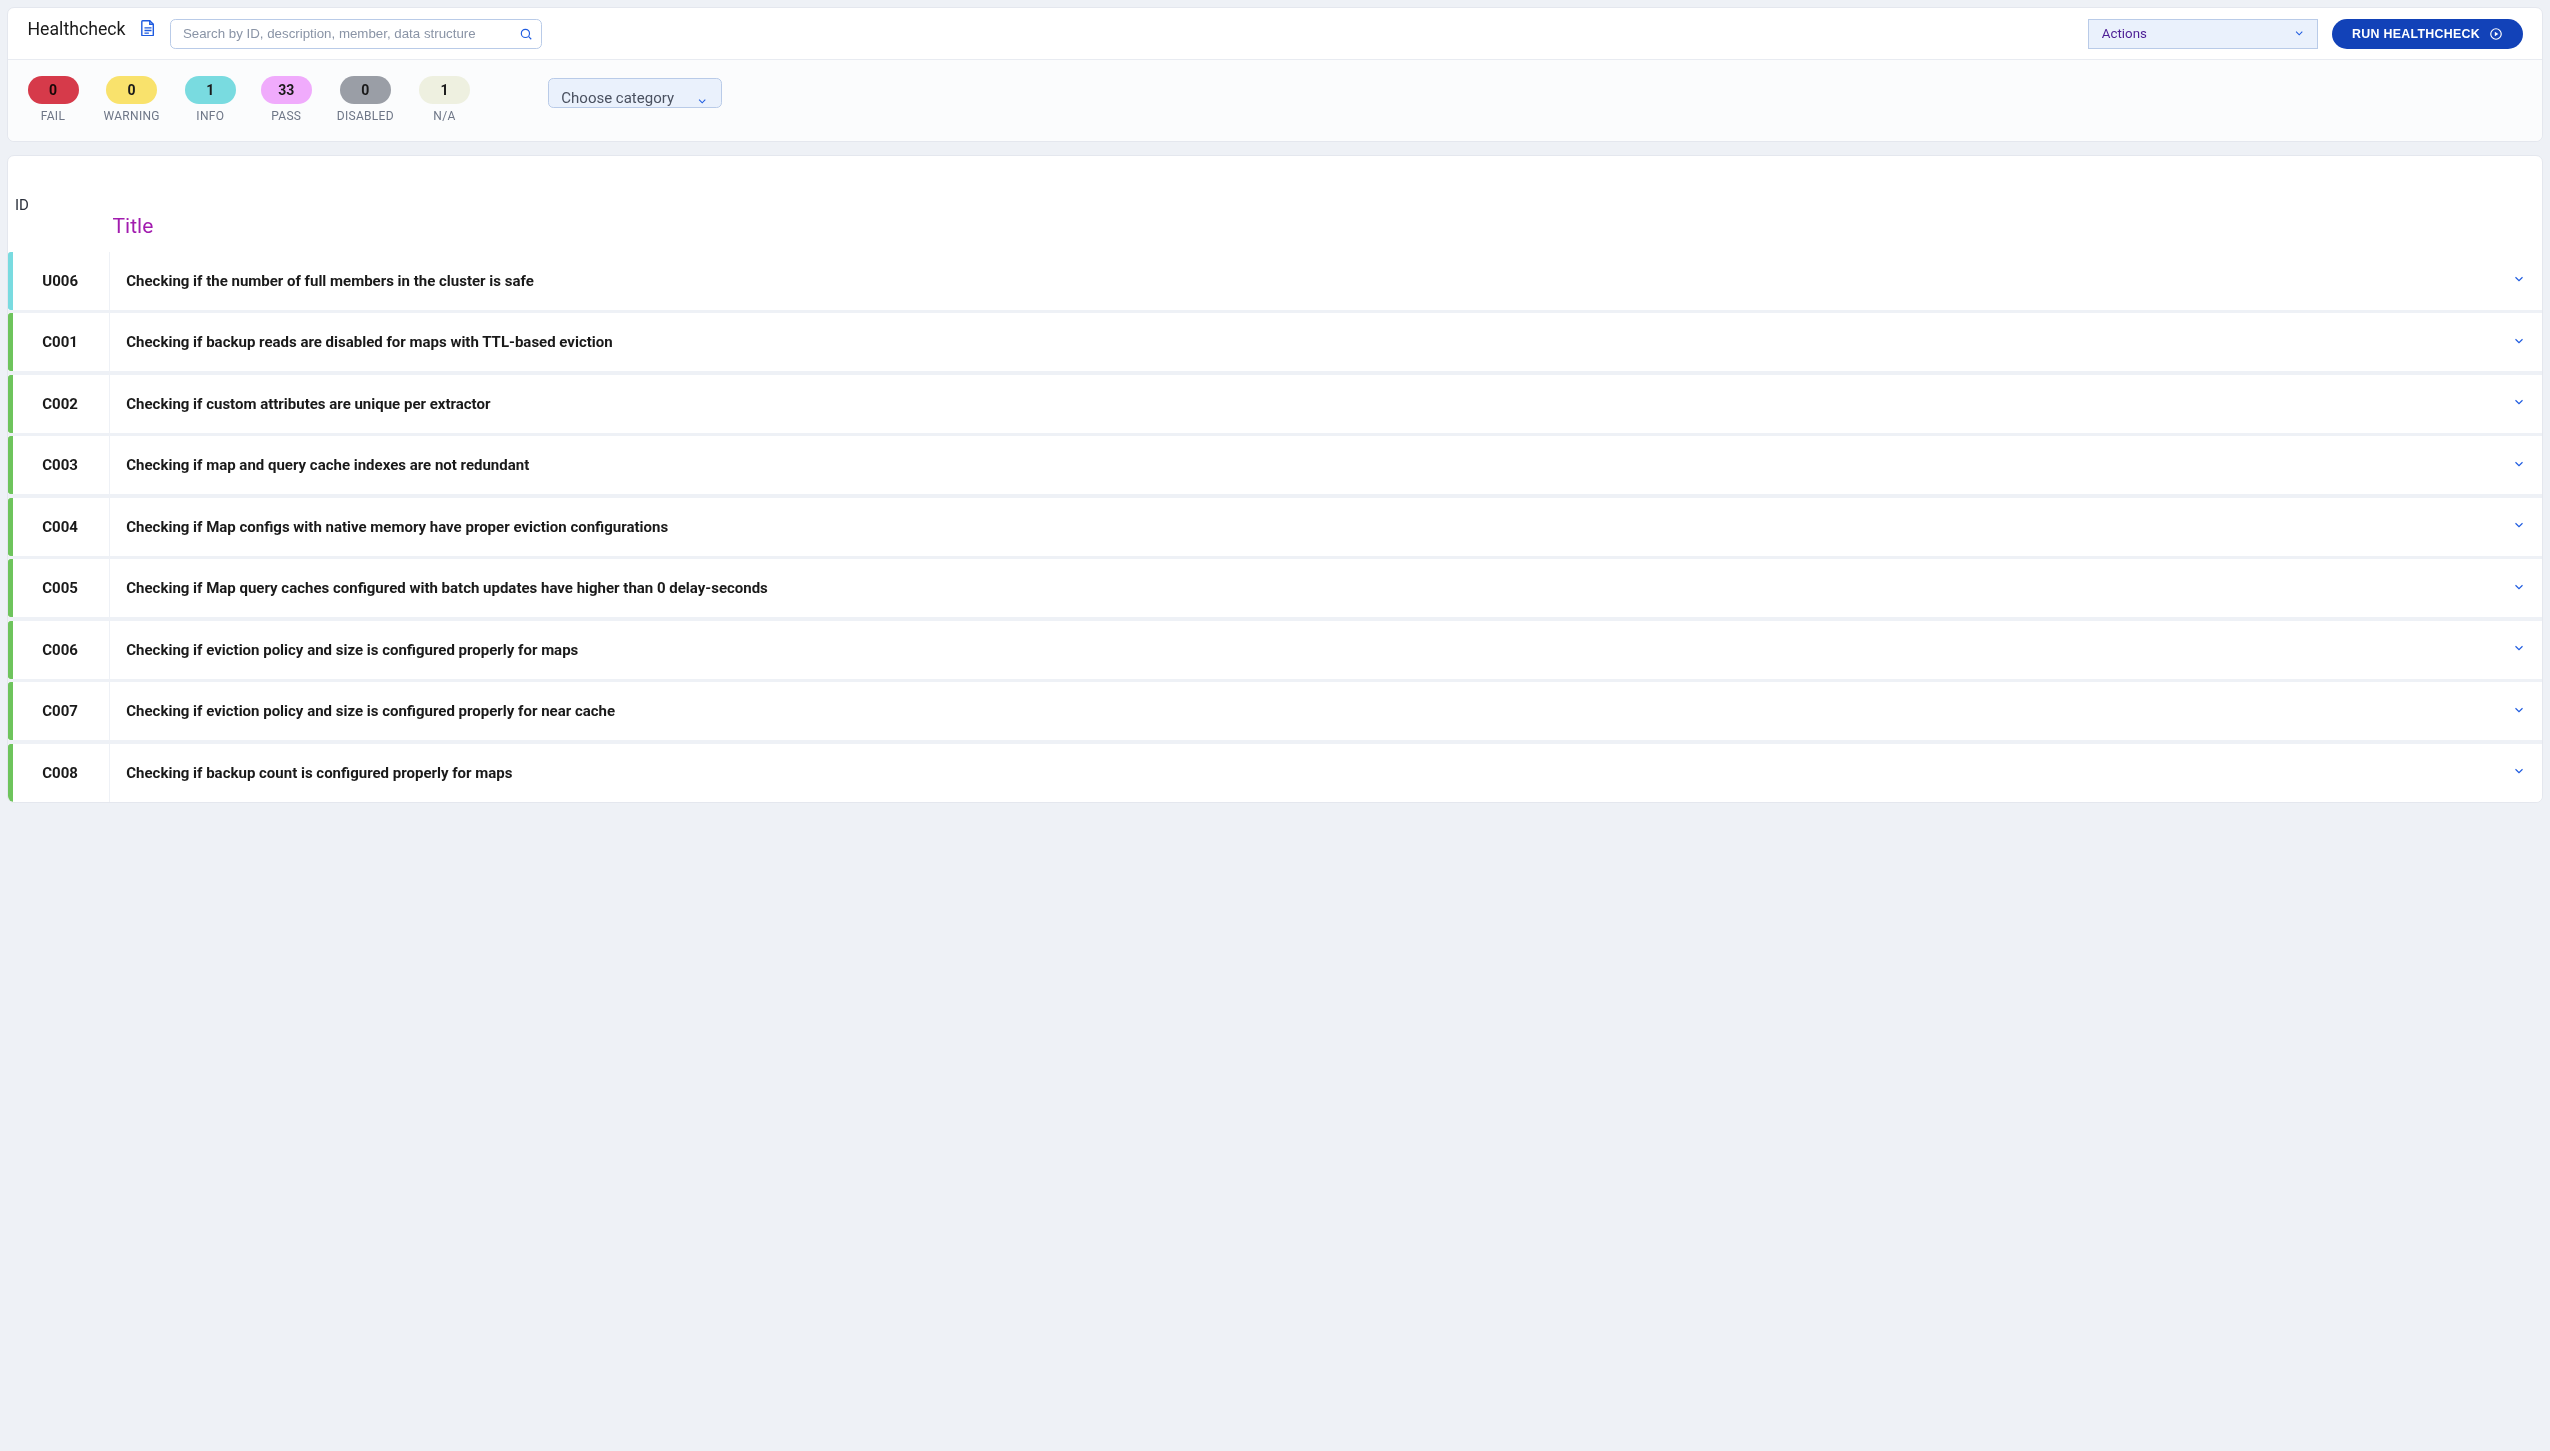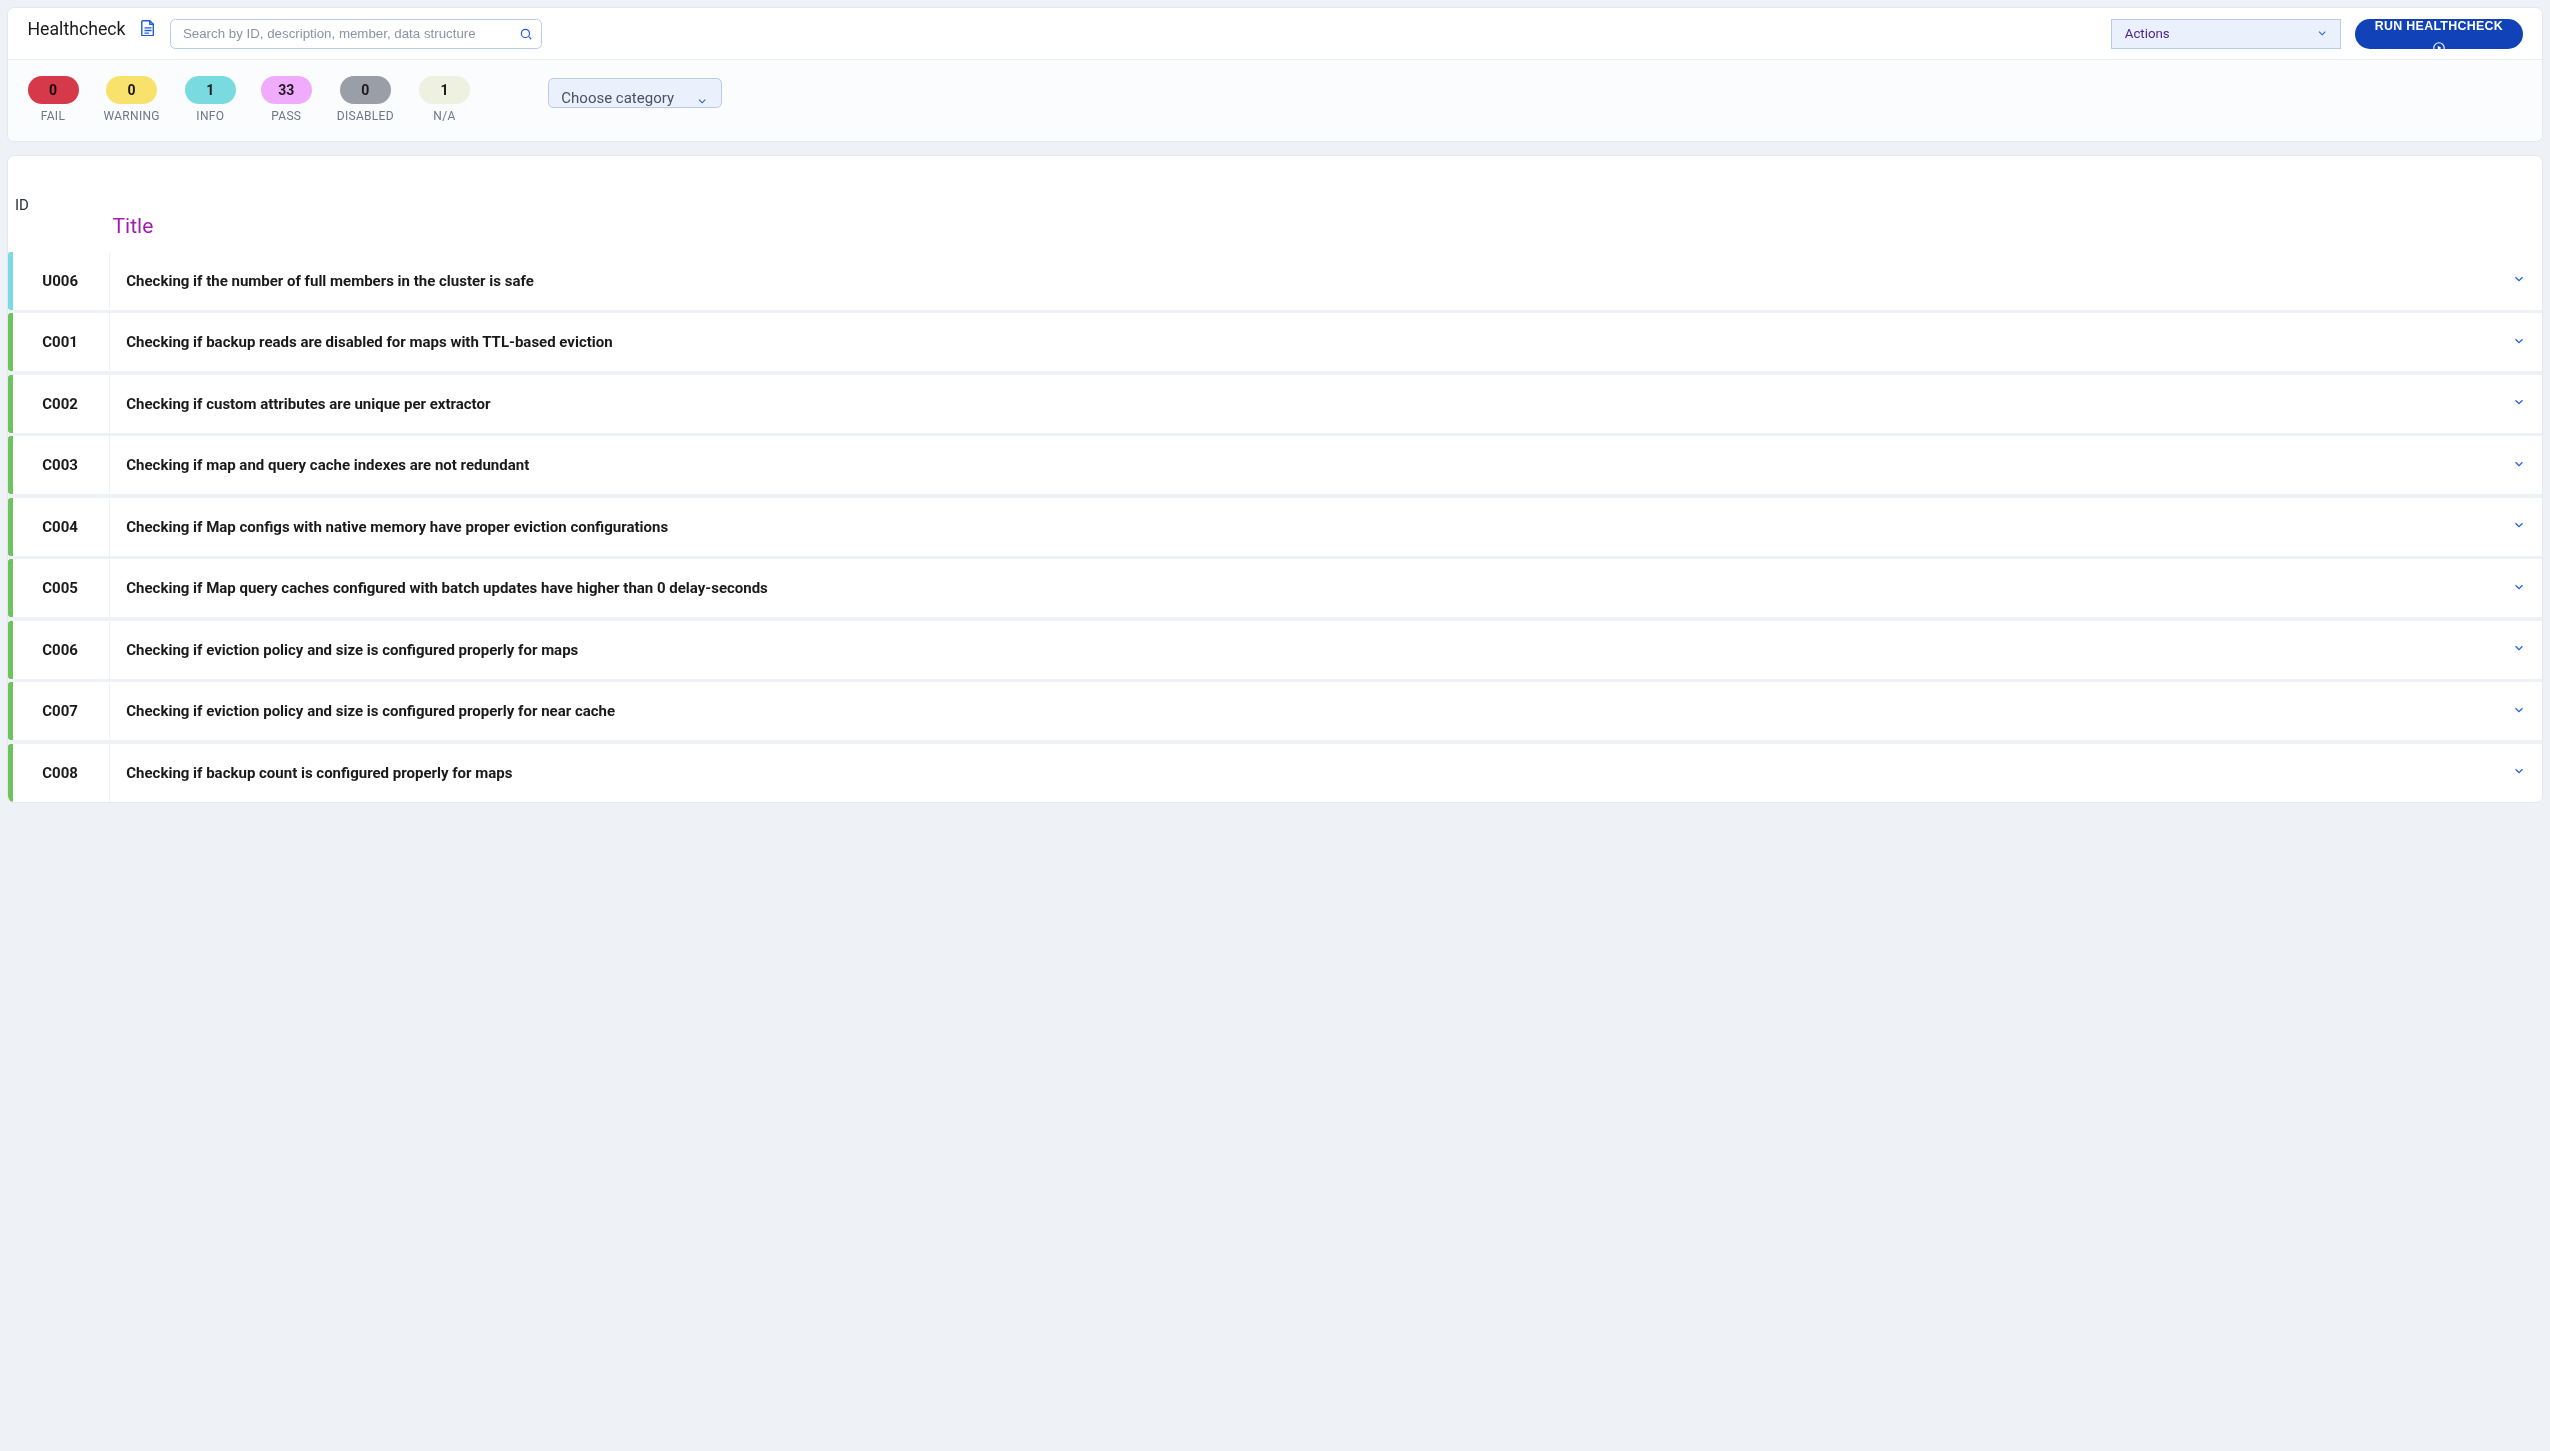--- a/index.html
+++ b/index.html
@@ -82,21 +82,20 @@
       height: 30px;
       padding: 0 19.5px;
       border-radius: 885px;
       background: #1242b8;
       color: #fff;
       font-weight: 700;
       font-size: 12.4px;
       letter-spacing: 0.3px;
       border: none;
       cursor: pointer;
-      flex-direction: column;
     }
     .run-btn .play { display: inline-flex; }
     .filters-row {
       display: flex;
       align-items: flex-start;
       gap: 25px;
       padding: 16px 19.5px 17.7px;
       background: #fbfcfd;
       border-radius: 0 0 7px 7px;
     }

